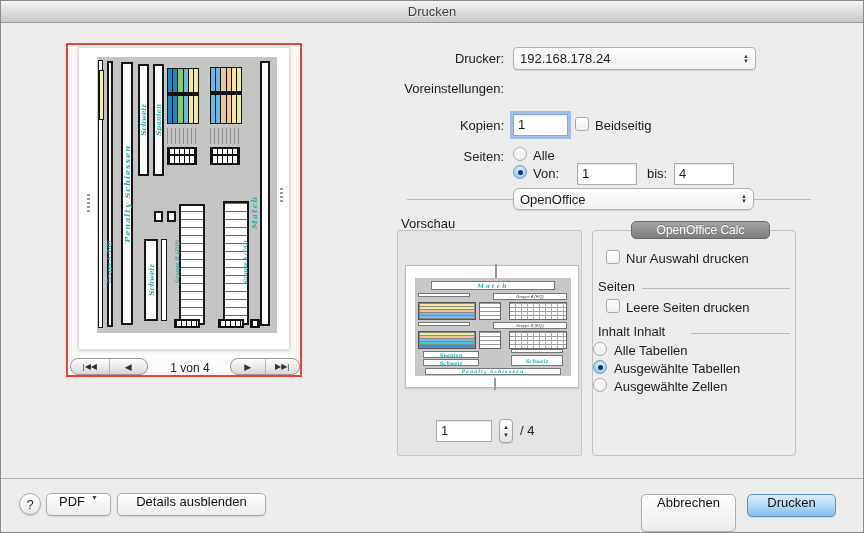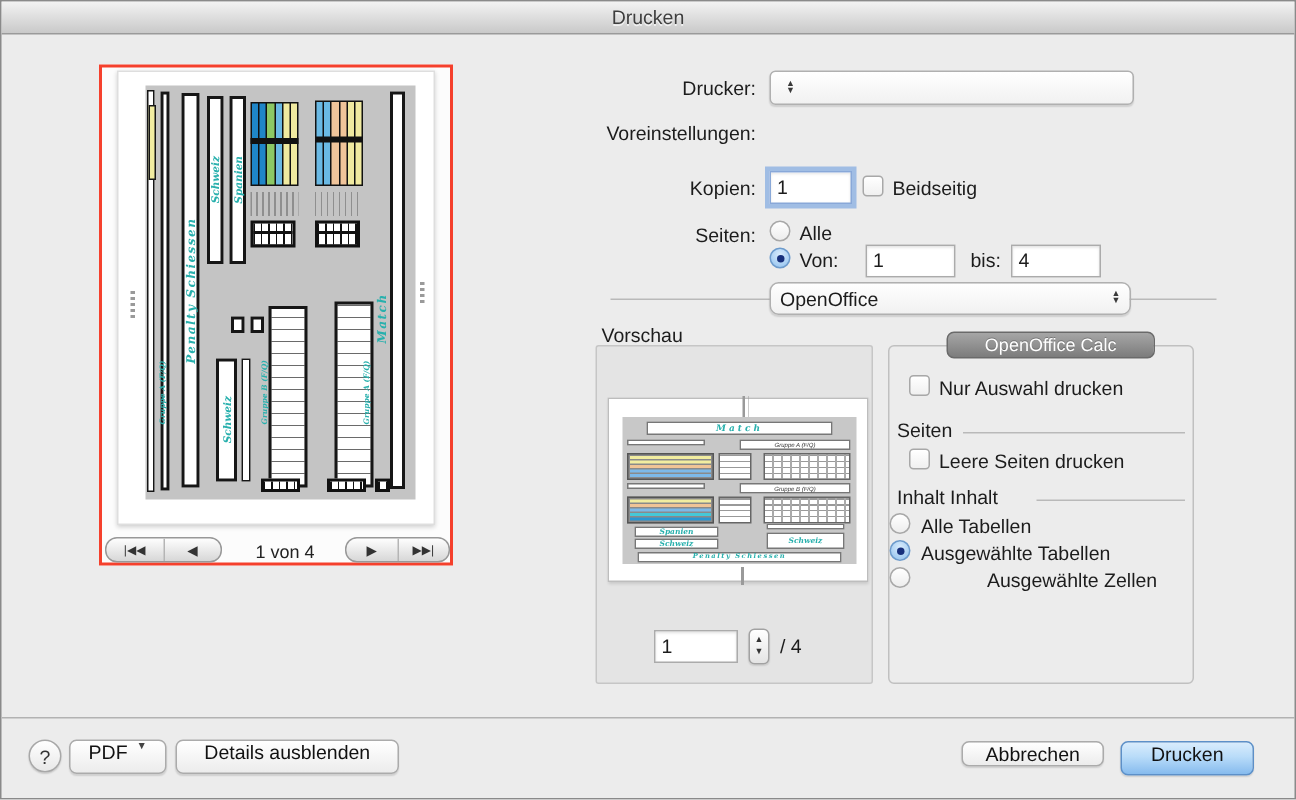--- a/index.html
+++ b/index.html
@@ -177,20 +177,21 @@
     </div>
     <div class="navstatus" style="left:86px;top:316px;width:72px;">1 von 4</div>
     <div class="seg" style="left:162px;top:313px;width:70px;">
       <div class="half">▶</div>
       <div class="half" style="font-size:8px;">▶▶|</div>
     </div>
   </div>
 
   <div class="lbl r" style="top:50px;">Drucker:</div>
   <div class="popup" style="left:512px;top:46px;width:243px;height:23px;">
+    <span class="val">192.168.178.24</span>
     <span class="arrows">
         <span>▲</span>
         <span>▼</span>
       </span>
   </div>
 
   <div class="lbl r" style="top:80px;">Voreinstellungen:</div>
 
   <div class="lbl r" style="top:117px;">Kopien:</div>
   <div class="tfield focus" style="left:512px;top:113px;width:55px;height:22px;">1</div>
@@ -283,25 +284,25 @@
   <div class="lbl" style="left:625px;top:299px;">Leere Seiten drucken</div>
 
   <div class="lbl" style="left:597px;top:323px;">Inhalt Inhalt</div>
   <div class="hline" style="left:690px;top:332px;width:99px;"></div>
 
   <div class="radio" style="left:592px;top:341px;"></div>
   <div class="lbl" style="left:613px;top:342px;">Alle Tabellen</div>
   <div class="radio sel" style="left:592px;top:359px;"></div>
   <div class="lbl" style="left:613px;top:360px;">Ausgewählte Tabellen</div>
   <div class="radio" style="left:592px;top:377px;"></div>
-  <div class="lbl" style="left:613px;top:378px;margin-left:44px;">Ausgewählte Zellen</div>
+  <div class="lbl" style="left:613px;top:378px;">Ausgewählte Zellen</div>
 
   <div class="hline" style="left:0;top:477px;width:864px;background:#b2b2b2;"></div>
   <div class="helpbtn" style="left:18px;top:492px;">?</div>
   <div class="btn" style="left:45px;top:492px;width:65px;height:23px;gap:6px;">
     <span>PDF</span>
     <span style="font-size:7px;color:#444;">▼</span>
   </div>
   <div class="btn" style="left:116px;top:492px;width:149px;height:23px;">Details ausblenden</div>
-  <div class="btn" style="left:640px;top:493px;width:95px;height:17px;">Abbrechen</div>
+  <div class="btn" style="left:640px;top:493px;width:95px;height:38px;">Abbrechen</div>
   <div class="btn blue" style="left:746px;top:493px;width:89px;height:23px;">Drucken</div>
 
 </div>
 
 </body></html>

